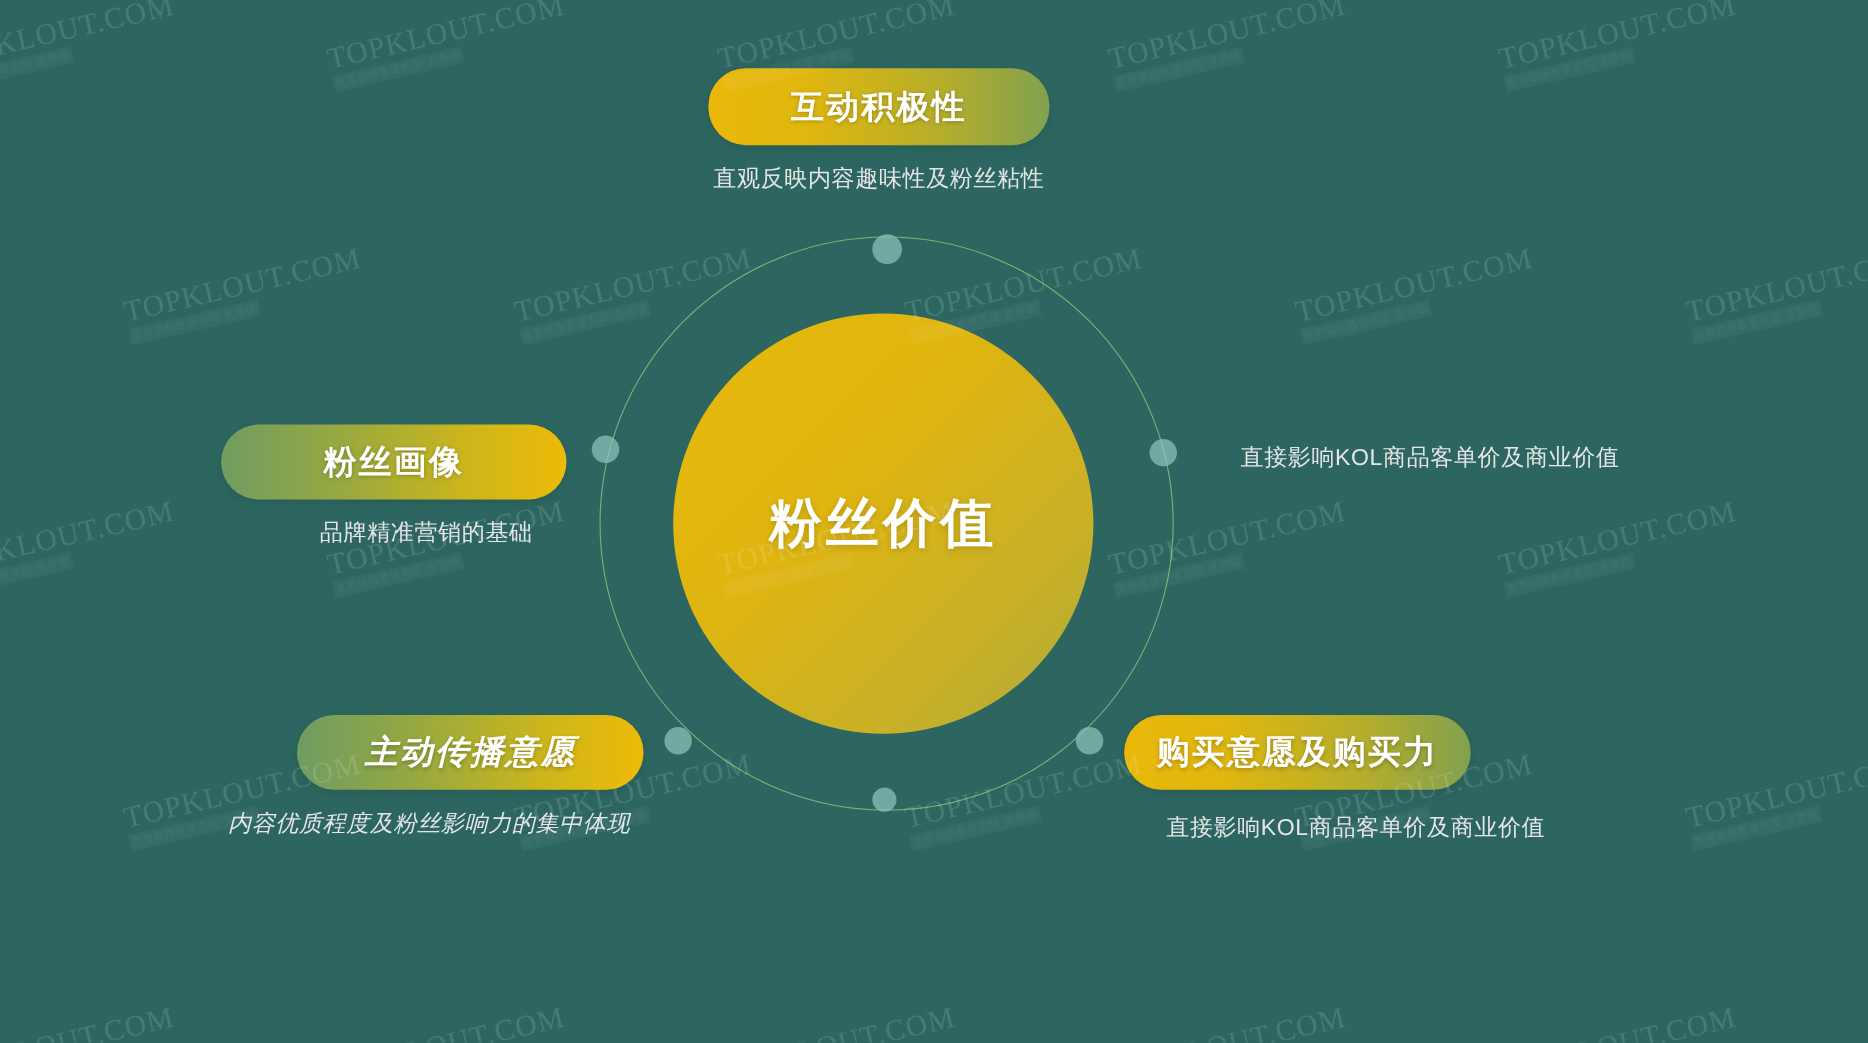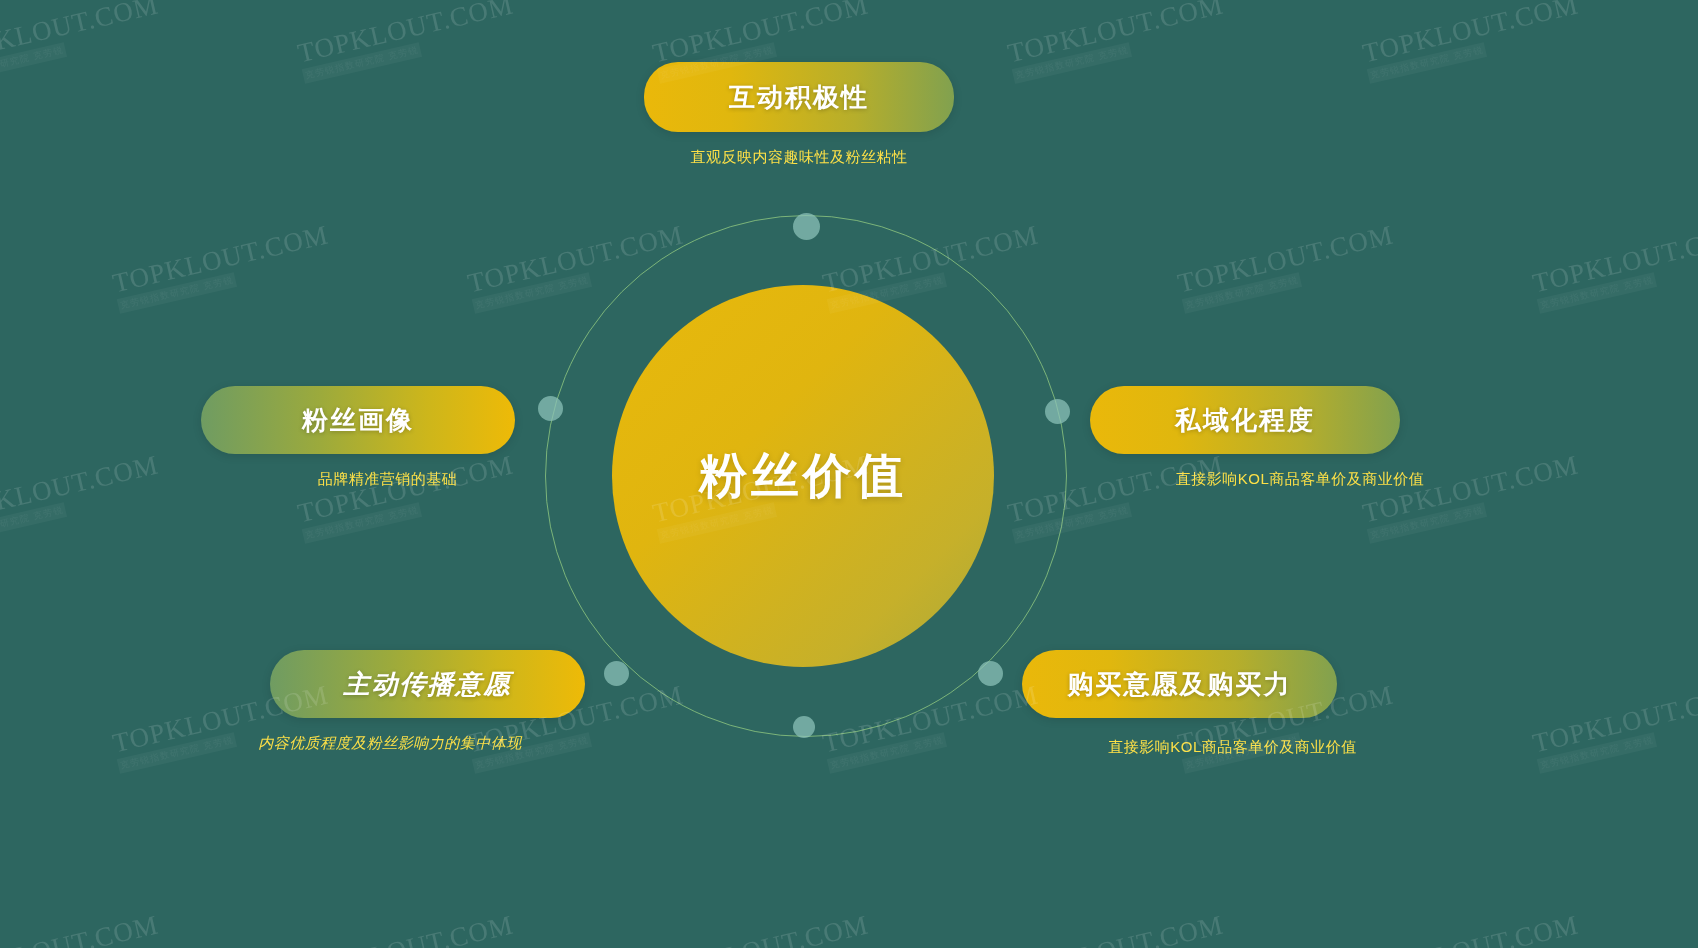--- a/index.html
+++ b/index.html
@@ -85,32 +85,32 @@
   
   .node { position: absolute; z-index: 12; }
   .pill {
     border-radius: 34px;
     display: flex;
     align-items: center;
     justify-content: center;
     box-shadow: 0 2px 10px rgba(0,0,0,0.12);
   }
   .pill-label {
-    font-size: 26px;
+    font-size: 30px;
     font-weight: bold;
     color: #ffffff;
     letter-spacing: 2px;
     text-shadow: 0 1px 4px rgba(0,0,0,0.25);
     white-space: nowrap;
     text-align: right;
   }
   .caption {
     margin-top: 16px;
-    font-size: 15px;
-    color: #fde047;
+    font-size: 21px;
+    color: #e5e5e5;
     text-align: center;
     white-space: nowrap;
     letter-spacing: 0.5px;
   }
 
   .grad-gold-green { background: linear-gradient(90deg, #eab80a 0%, #e0b70e 28%, #b6ae2b 68%, #81a14f 100%); }
   .grad-green-gold { background: linear-gradient(90deg, #6f9c62 0%, #9caa3c 38%, #cdb61b 72%, #eeba07 100%); }
 </style>
 </head>
 <body>
@@ -138,23 +138,20 @@
   </div>
 
   <div class="node" style="left:160px; top:386px; width:455px;">
     <div class="pill grad-green-gold" style="width:314px; height:68px; margin-left:41px;">
       <span class="pill-label">粉丝画像</span>
     </div>
     <div class="caption" style="width:455px;">品牌精准营销的基础</div>
   </div>
 
   <div class="node" style="left:1090px; top:386px; width:420px;">
-    <div class="pill grad-gold-green" style="width:310px; height:68px; margin-left:0;">
-      <span class="pill-label">私域化程度</span>
-    </div>
     <div class="caption" style="width:420px;">直接影响KOL商品客单价及商业价值</div>
   </div>
 
   <div class="node" style="left:140px; top:650px; width:500px;font-style:italic;">
     <div class="pill grad-green-gold" style="width:315px; height:68px; margin-left:130px;">
       <span class="pill-label">主动传播意愿</span>
     </div>
     <div class="caption" style="width:500px;">内容优质程度及粉丝影响力的集中体现</div>
   </div>
 

